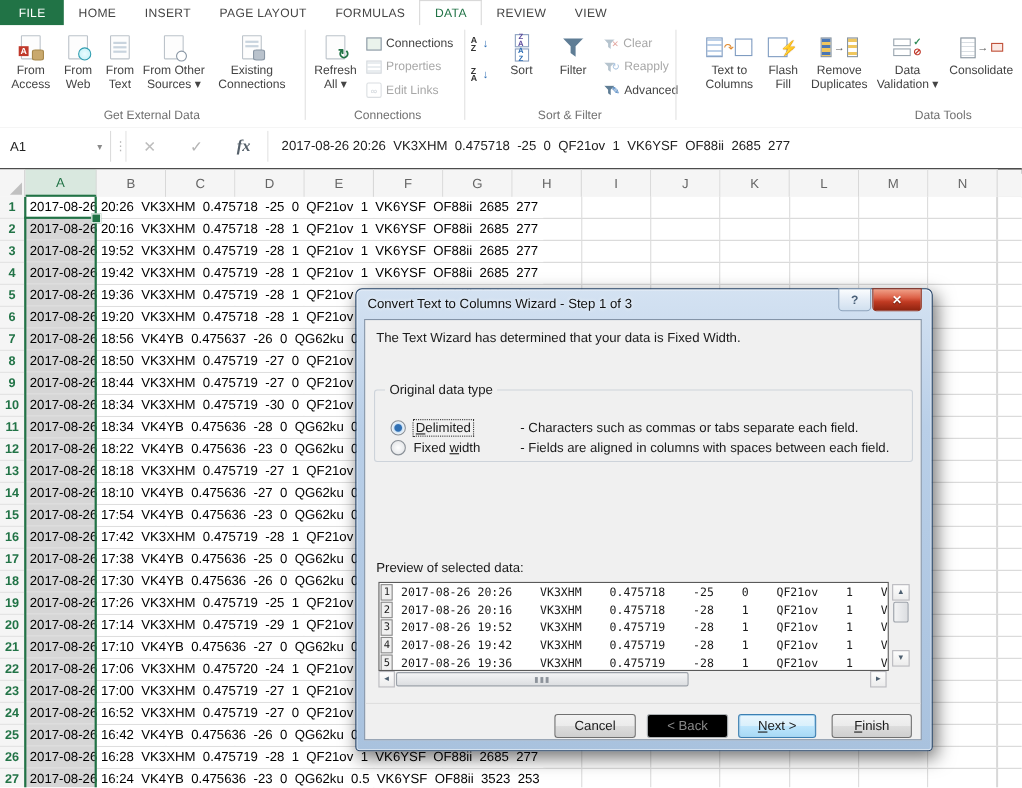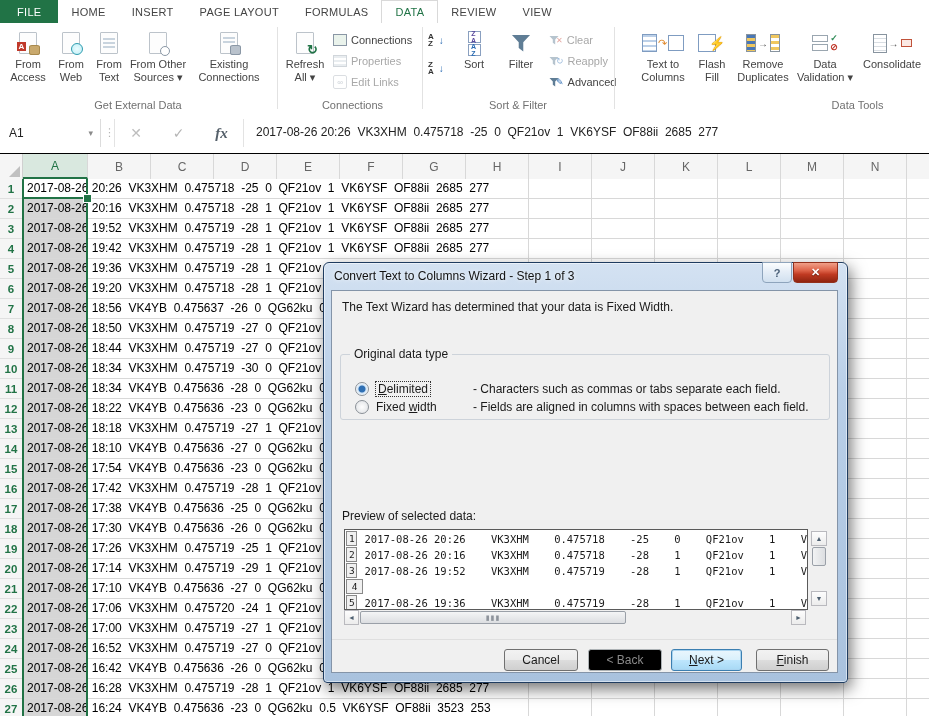--- a/index.html
+++ b/index.html
@@ -602,20 +602,21 @@
           <div class="pvrow">
     <div class="pvnum">2</div>
     <div class="pvtext">2017-08-26 20:16    VK3XHM    0.475718    -28    1    QF21ov    1    V</div>
   </div>
           <div class="pvrow">
     <div class="pvnum">3</div>
     <div class="pvtext">2017-08-26 19:52    VK3XHM    0.475719    -28    1    QF21ov    1    V</div>
   </div>
           <div class="pvrow">
     <div class="pvnum">4</div>
+    <div class="pvtext">2017-08-26 19:42    VK3XHM    0.475719    -28    1    QF21ov    1    V</div>
   </div>
           <div class="pvrow">
     <div class="pvnum">5</div>
     <div class="pvtext">2017-08-26 19:36    VK3XHM    0.475719    -28    1    QF21ov    1    V</div>
   </div>
         </div>
 
       <div class="vscroll">
         <div class="sbtn">▲</div>
         <div class="vthumb"></div>

